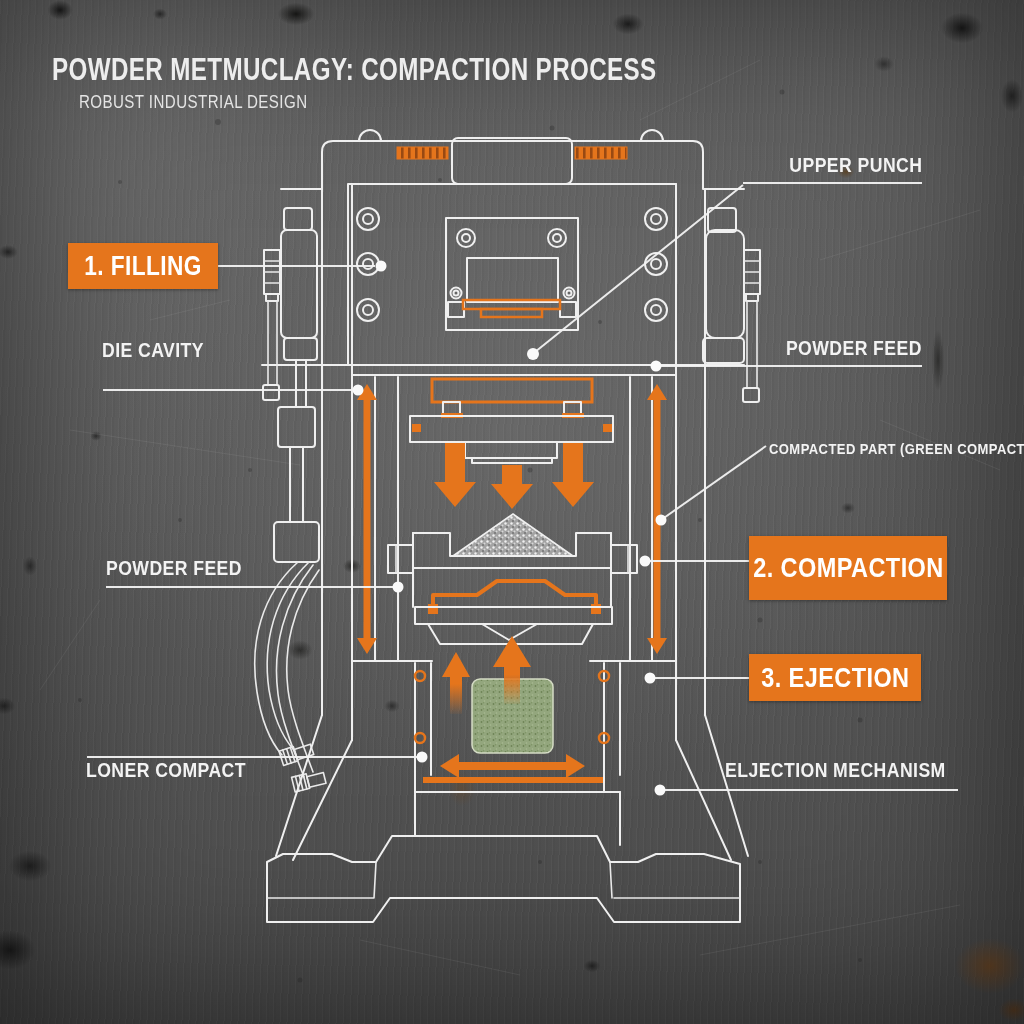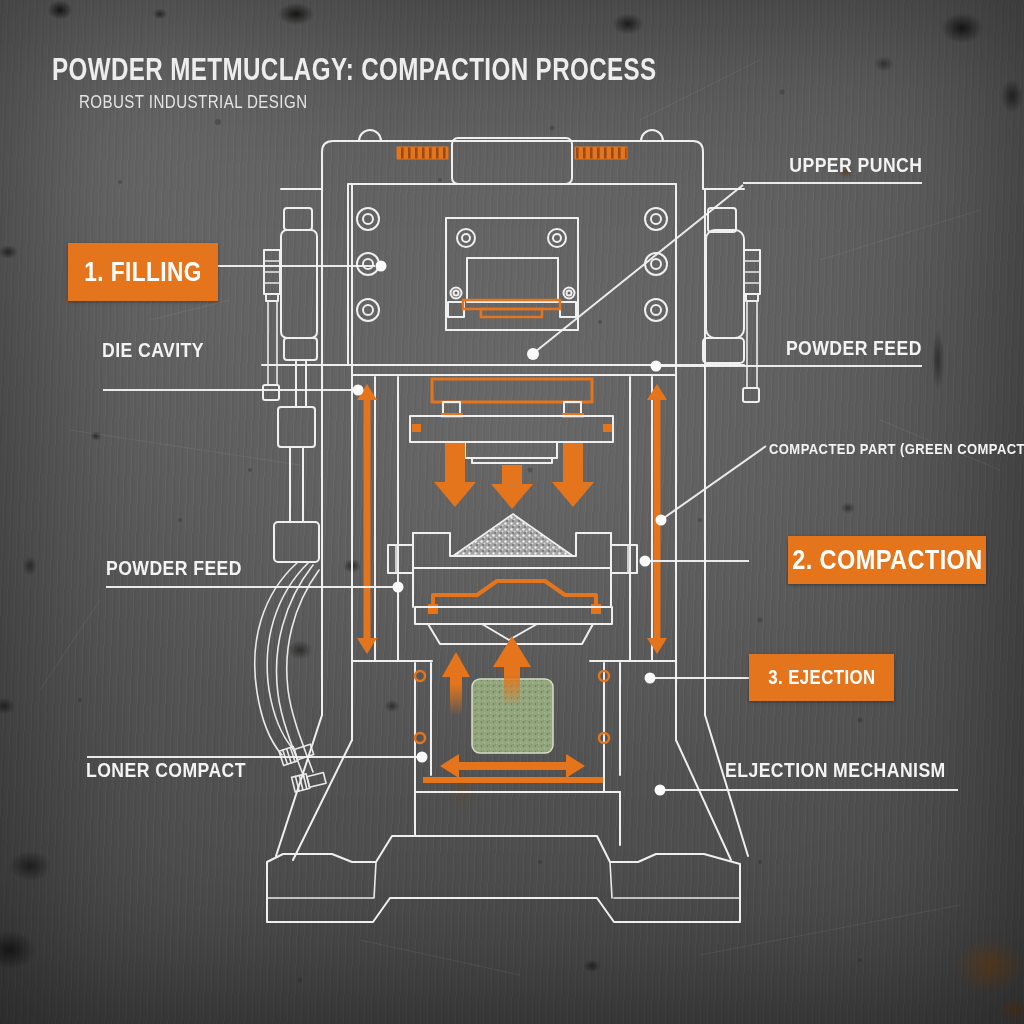--- a/index.html
+++ b/index.html
@@ -52,23 +52,23 @@
   .cond85{display:inline-block;transform:scaleX(.84);transform-origin:left center;}
   .callout{position:absolute;color:#F3F3F3;font-weight:bold;font-size:21px;
            white-space:nowrap;letter-spacing:.5px;}
   .callout.r{text-align:left;}
   .callout.r .cond85{transform-origin:right center;}
   .callout.small{font-size:15.5px;}
   .step{position:absolute;background:var(--accent-orange,#E5751C);color:#FFFFFF;
         font-weight:bold;display:flex;align-items:center;justify-content:center;
         white-space:nowrap;letter-spacing:.5px;box-shadow:0 1px 3px rgba(0,0,0,.35);}
   .step .cond85{transform-origin:center center;}
-  #step-filling{left:68px;top:243px;width:150px;height:58px;font-size:27px;}
-  #step-compaction{left:749px;top:536px;width:198px;height:48px;font-size:28px;margin-left:39px;}
-  #step-ejection{left:749px;top:654px;width:145px;height:47px;font-size:20px;}
+  #step-filling{left:68px;top:243px;width:150px;height:46px;font-size:27px;}
+  #step-compaction{left:749px;top:536px;width:198px;height:64px;font-size:28px;}
+  #step-ejection{left:749px;top:654px;width:172px;height:47px;font-size:28px;}
   #co-upper-punch{right:102px;top:153px;}
   #co-powder-feed-right{right:102px;top:336px;}
   #co-compacted-part{left:769px;top:440px;}
   #co-die-cavity{left:102px;top:338px;}
   #co-powder-feed-left{left:106px;top:556px;}
   #co-loner-compact{left:86px;top:758px;}
   #co-ejection-mechanism{right:78px;top:758px;}
 </style>
 </head>
 <body>

